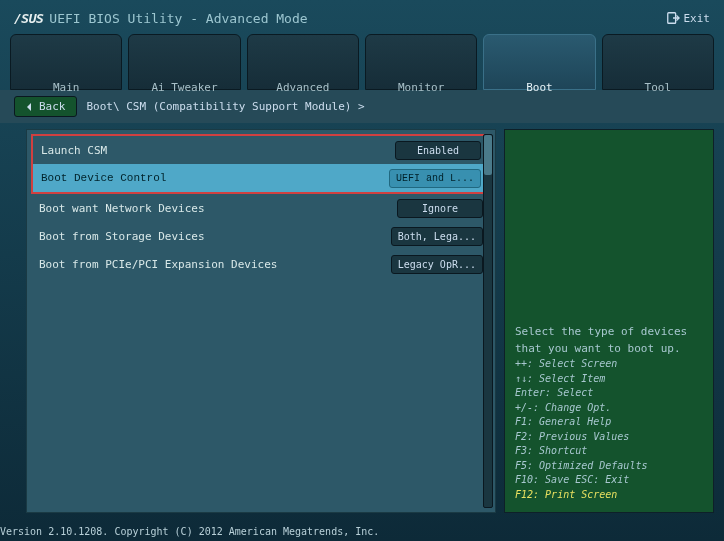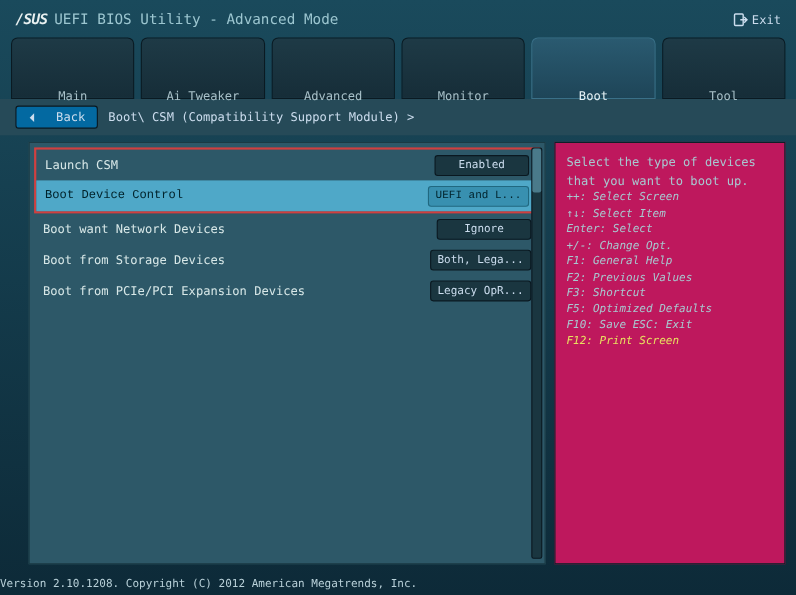--- a/index.html
+++ b/index.html
@@ -66,22 +66,22 @@
 .crumb-bar {
   display: flex;
   align-items: center;
   gap: 10px;
   padding: 6px 14px;
   background: #264a58;
 }
 .back-btn {
   display: flex;
   align-items: center;
-  gap: 16px;
-  background: #0369a1;
+  gap: 4px;
+  background: #14532d;
   border: 1px solid #0a1820;
   padding: 3px 10px;
   border-radius: 3px;
   color: #cde;
   cursor: pointer;
   font-size: 11px;
 }
 .crumb { color: #cde; }
 
 
@@ -93,27 +93,27 @@
 .left-pane {
   flex: 1;
   background: #2d5868;
   border: 1px solid #1a3a44;
   margin: 6px 4px 6px 10px;
   padding: 4px;
   position: relative;
 }
 .right-pane {
   width: 210px;
-  background: #be185d;
+  background: #14532d;
   border: 1px solid #0e2028;
   margin: 6px 10px 6px 4px;
   padding: 10px;
   display: flex;
   flex-direction: column;
-  justify-content: flex-start;
+  justify-content: flex-end;
   color: #a8c8d0;
 }
 
 
 .highlight-box {
   border: 2px solid #d04040;
   padding: 0;
 }
 .row {
   display: flex;

